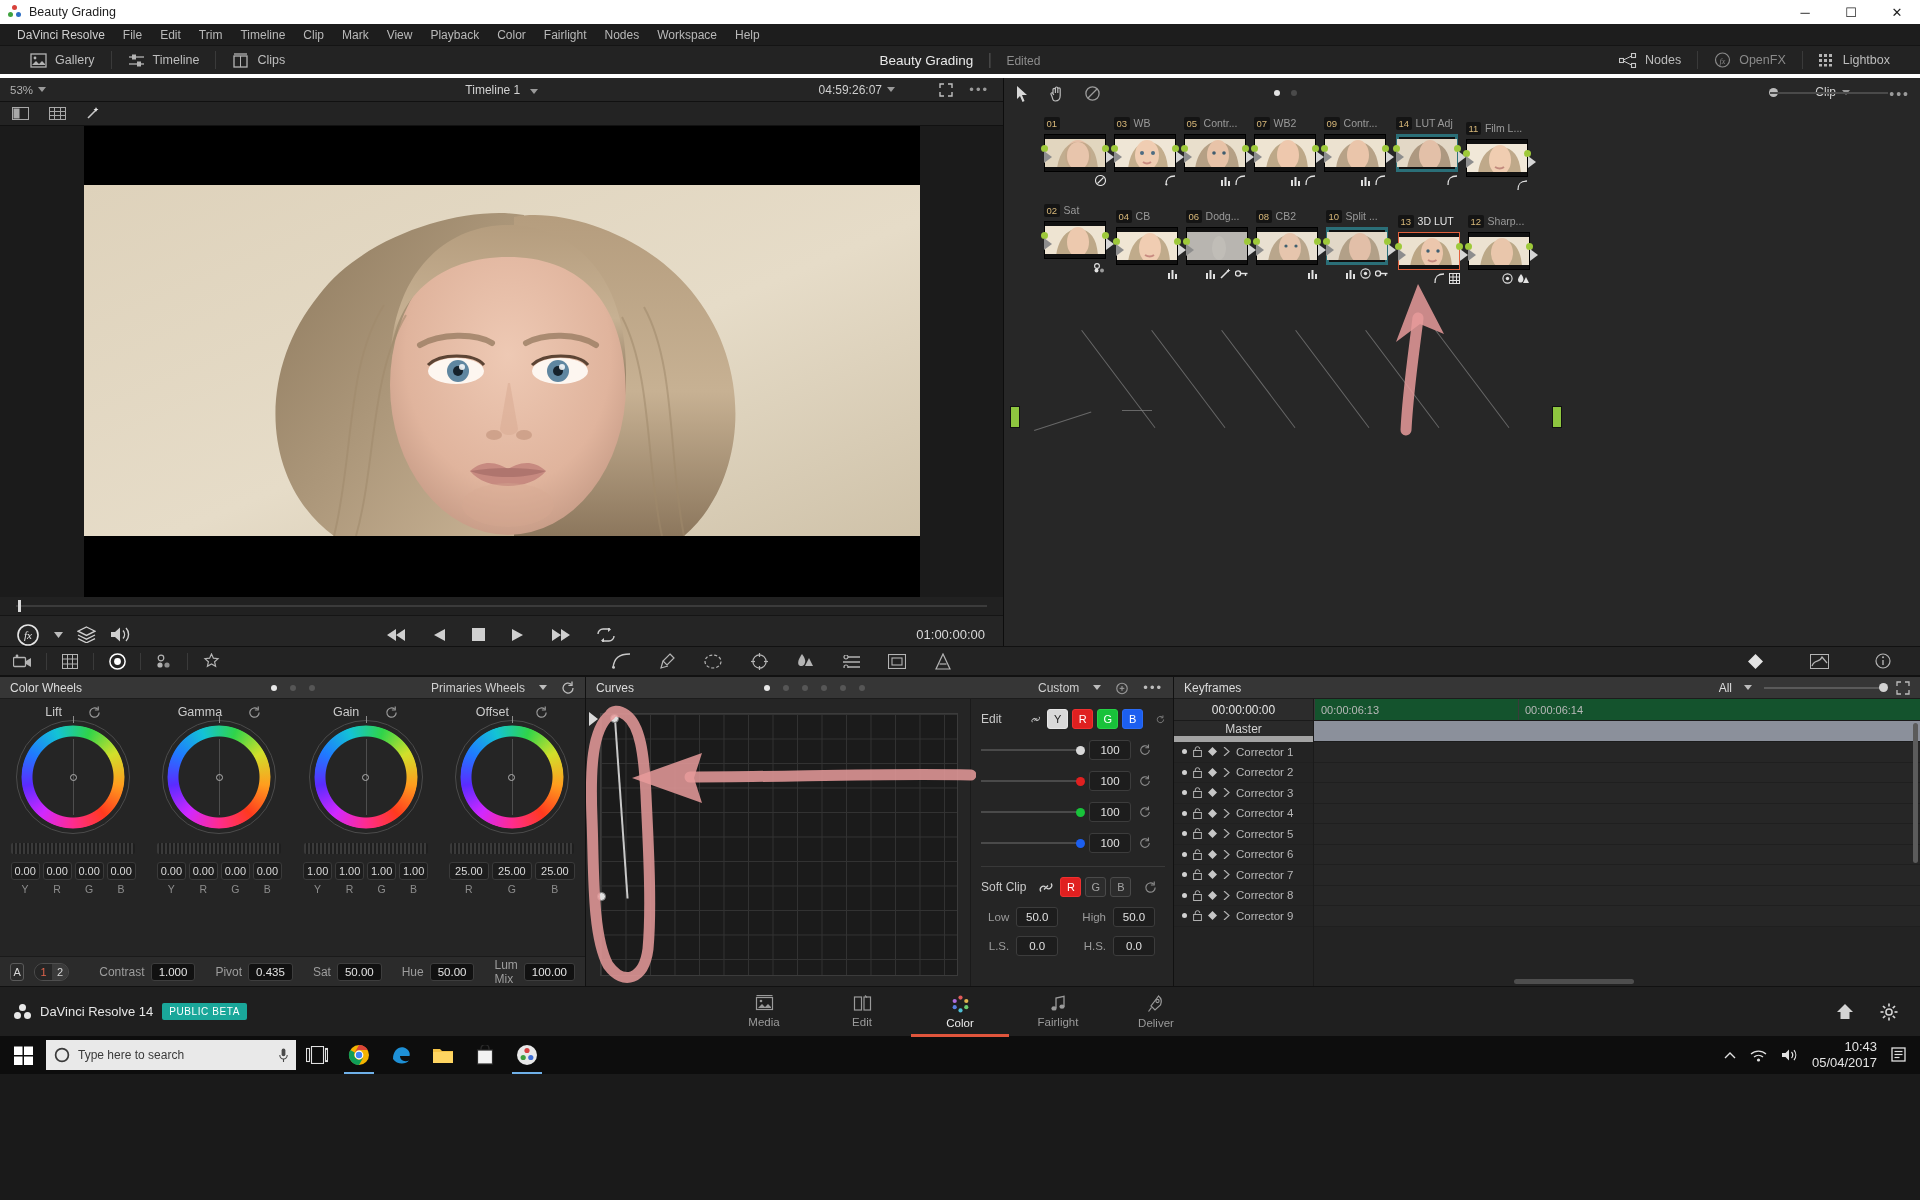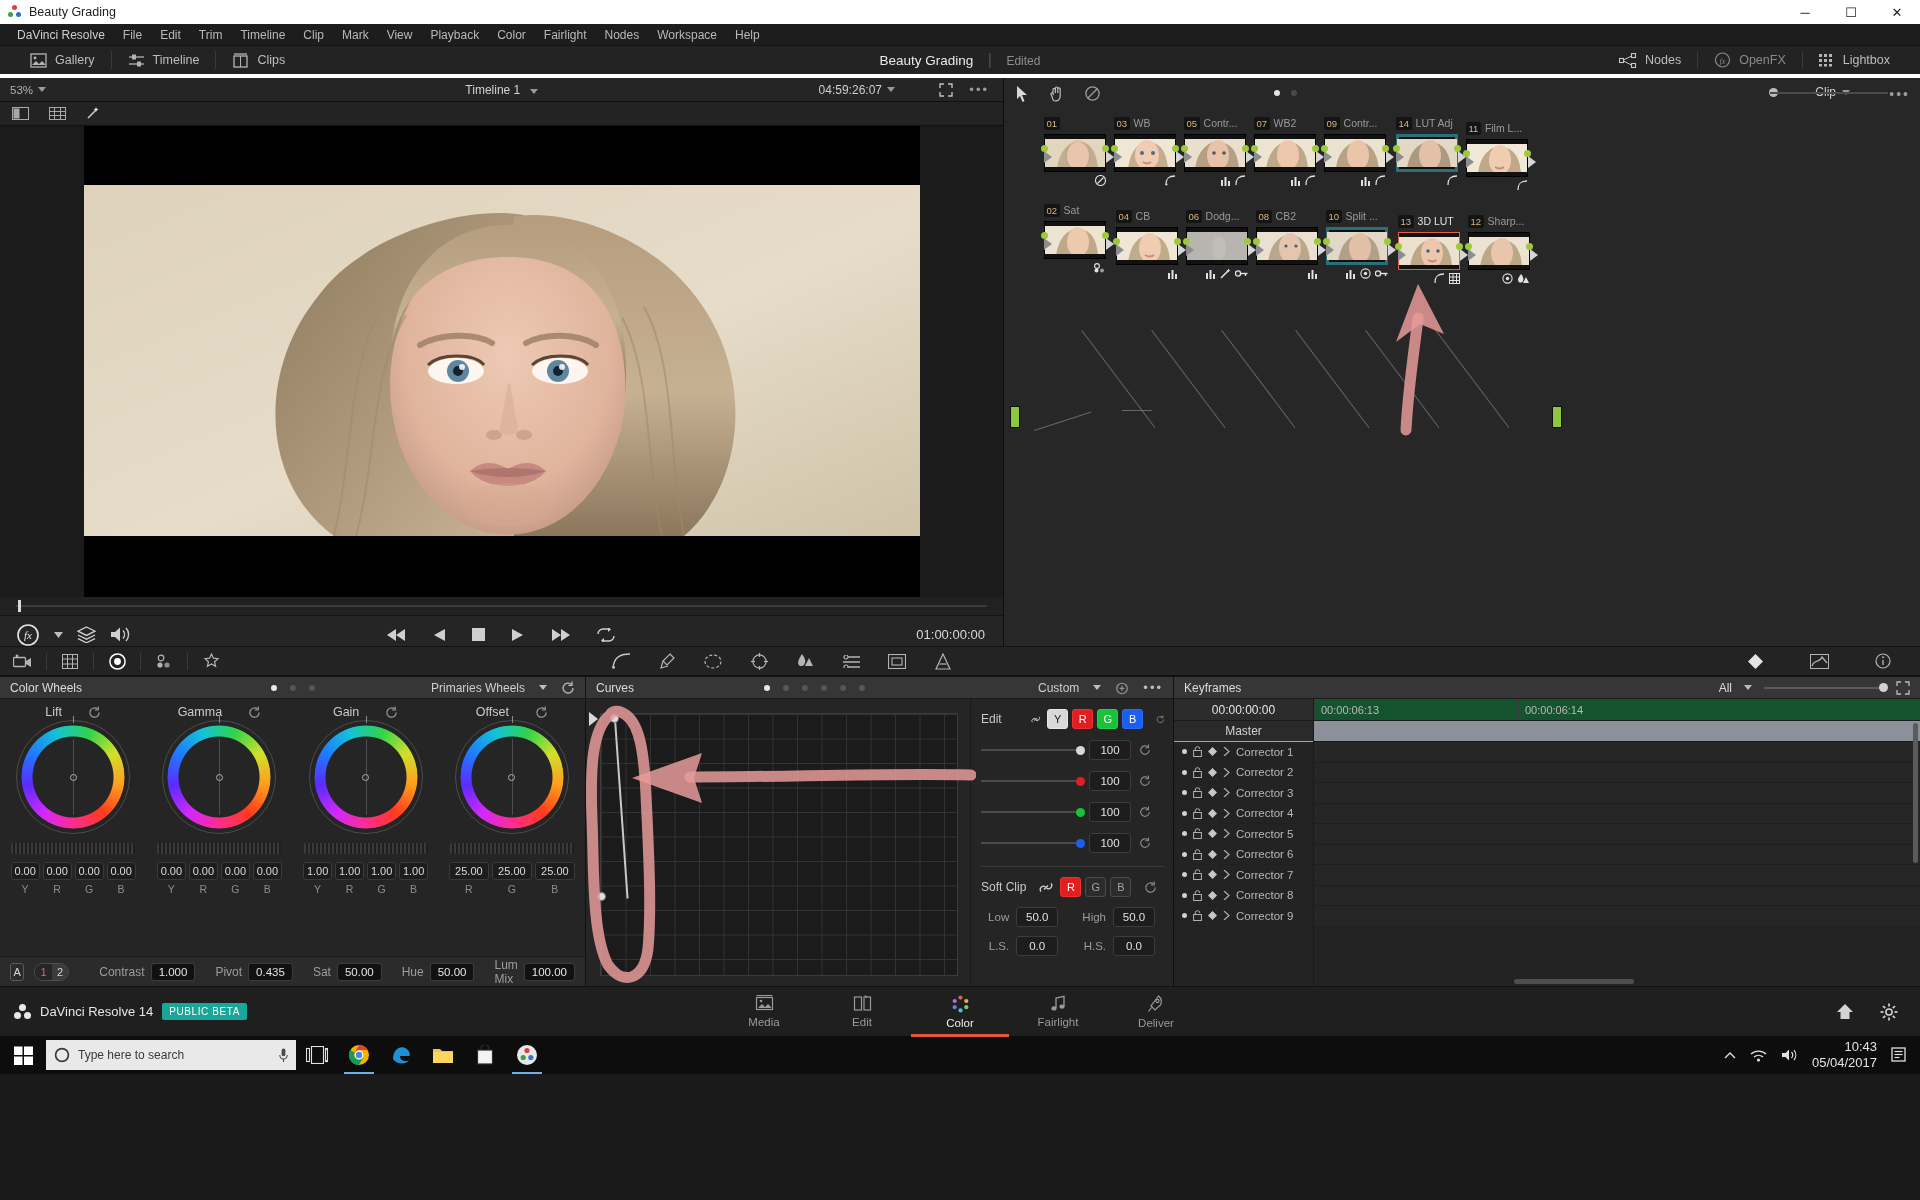--- a/index.html
+++ b/index.html
@@ -200,21 +200,21 @@
   
   .kf-pane { flex:1; background:#252525; display:flex; flex-direction:column;}
   .kf-hdr-right { margin-left:auto; display:flex; align-items:center; gap:12px;}
   .kf-slider { position:relative; width:120px; height:2px; background:#5a5a5a;}
   .kf-slider i { position:absolute; right:-4px; top:-4px; width:9px;height:9px;border-radius:50%;background:#d2d2d2;display:block;}
   .kf-body { flex:1; display:flex; overflow:hidden; position:relative;}
   .kf-names { width:140px; border-right:1px solid #1a1a1a; background:#232323;}
   .kf-tc { height:22px; background:#2c2c2c; display:flex; align-items:center; justify-content:center;
            font-size:12px; color:#e5e5e5; border-bottom:1px solid #1a1a1a;}
   .kf-master { height:21px; display:flex; align-items:center; justify-content:center;
-           font-size:12px; color:#d2d2d2; background:#2a2a2a; border-bottom:1px solid #a3a3a3;}
+           font-size:12px; color:#d2d2d2; background:#2a2a2a; border-bottom:6px solid #a3a3a3;}
   .kf-row { height:20.5px; display:flex; align-items:center; gap:6px; padding-left:8px;
             font-size:11.5px; color:#b7b7b7; border-bottom:1px solid #202020;}
   .kf-track { flex:1; position:relative; background:#232323;}
   .kf-ruler { height:22px; display:flex; border-bottom:1px solid #1a1a1a; background:#14532d; }
   .kf-ruler .seg { font-size:11px; color:#b9b9b9; padding-left:6px; border-left:1px solid #3a3a3a; line-height:22px;}
   .kf-lane { height:20.5px; border-bottom:1px solid #1f1f1f; background:#262626;}
   .kf-master-lane { height:21px; background:#8b909b; border-bottom:1px solid #1c1c1c;}
   .kf-scroll { position:absolute; right:2px; top:24px; width:5px; height:140px; background:#5b5b5b; border-radius:3px;}
   .kf-hscroll { position:absolute; bottom:2px; left:200px; width:120px; height:5px; background:#4e4e4e; border-radius:3px;}
 

